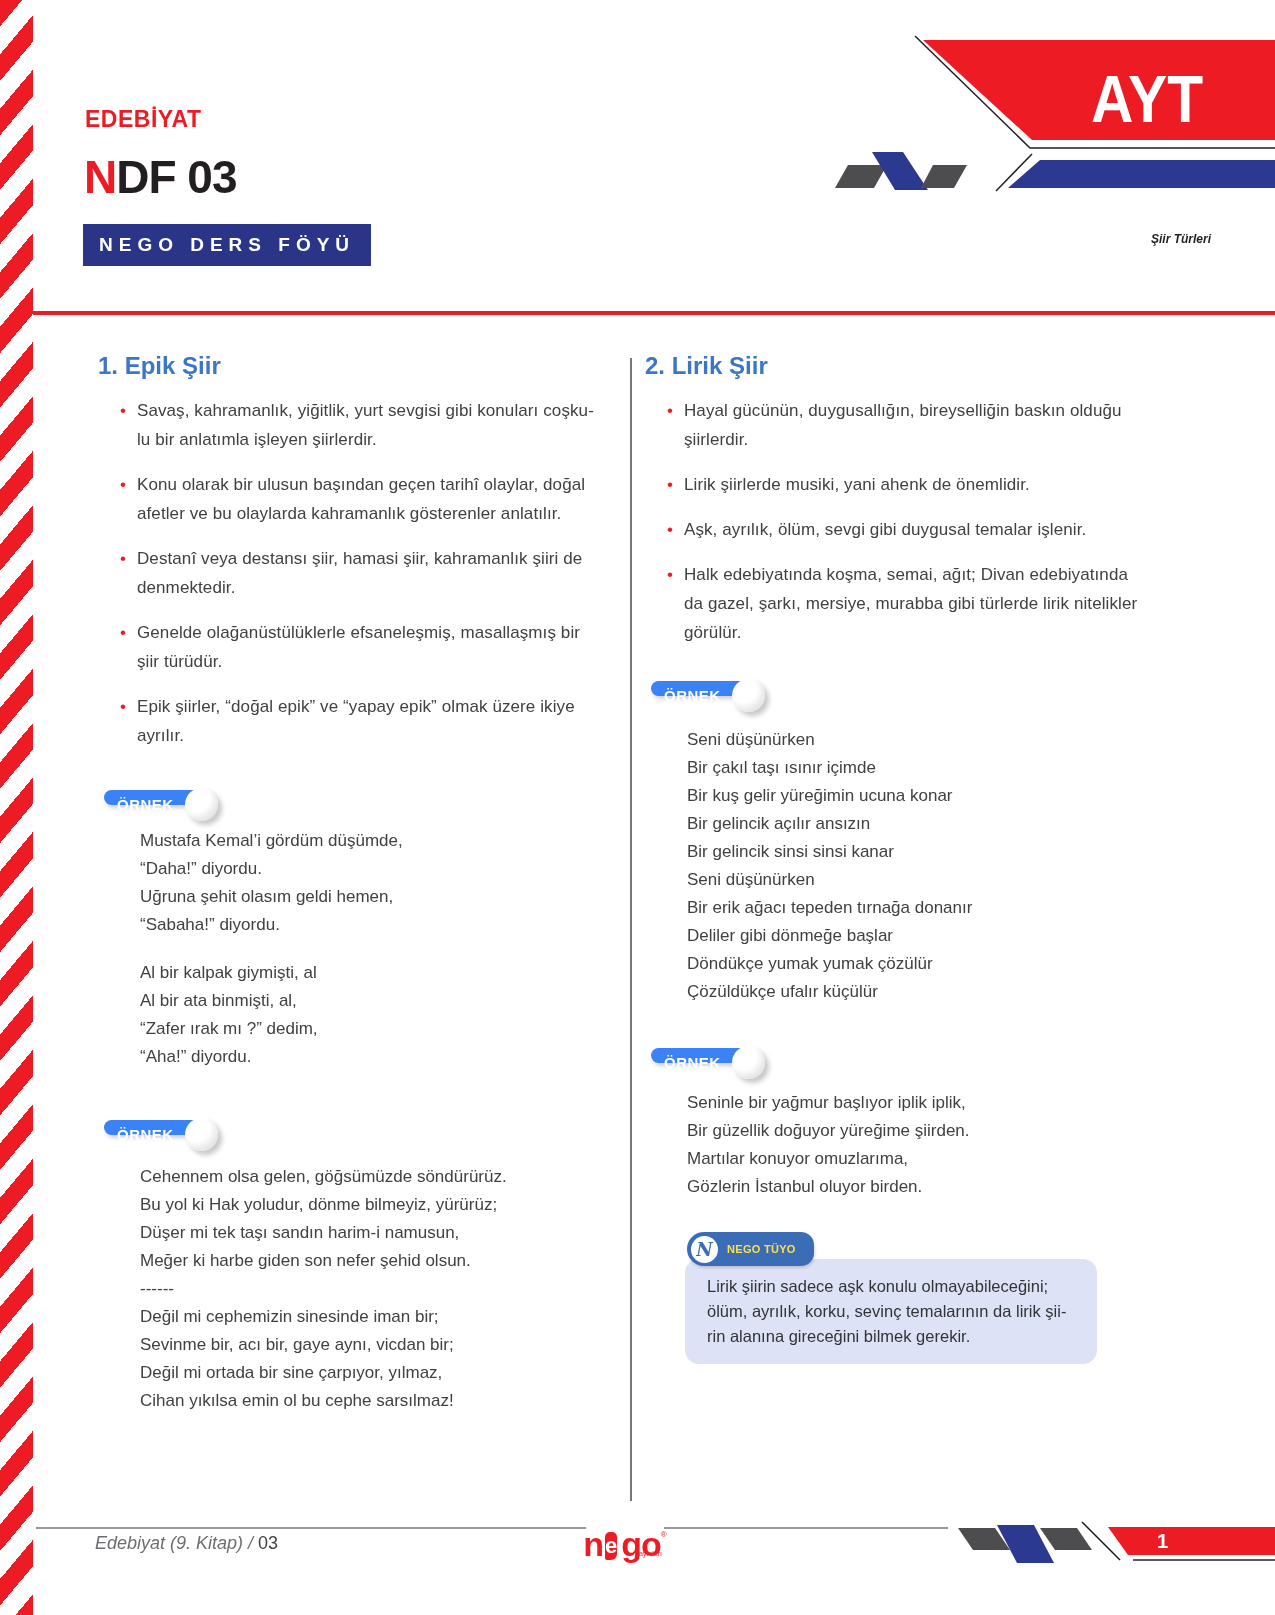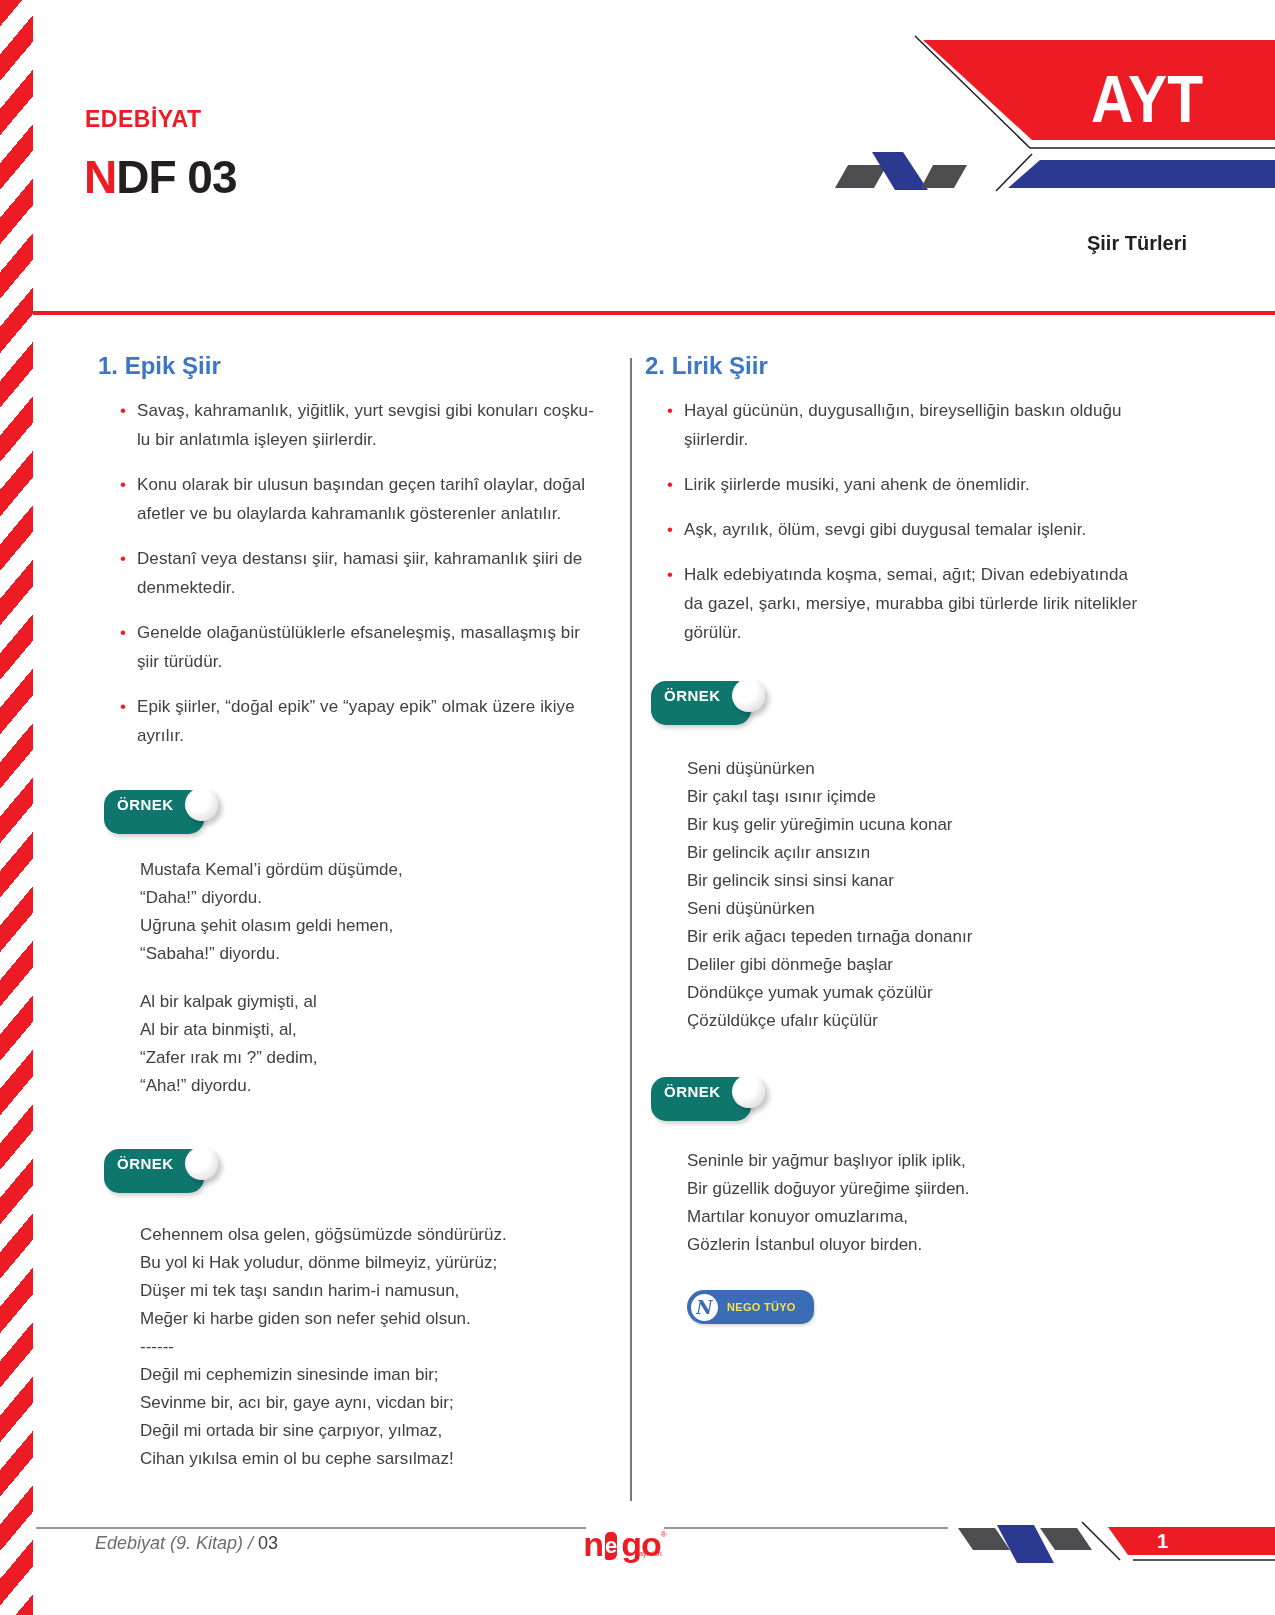--- a/index.html
+++ b/index.html
@@ -10,36 +10,36 @@
     background:repeating-linear-gradient(130deg,#ED1C24 0 17px,#ffffff 17px 35px);}
   
   .hdr-subject{position:absolute;left:85px;top:106px;font-size:23px;font-weight:bold;
     color:#ED1C24;letter-spacing:.5px;text-align:center;}
   .hdr-code{position:absolute;left:84px;top:150px;font-size:46px;font-weight:bold;
     color:#231F20;letter-spacing:-1px;}
   .hdr-code .code-n{color:#ED1C24;}
   .hdr-series{position:absolute;left:83px;top:224px;height:42px;line-height:42px;
     background:#2A3587;color:#fff;font-size:19px;font-weight:bold;letter-spacing:6px;
     padding:0 16px;}
-  .hdr-topic{position:absolute;right:88px;top:232px;font-size:20px;font-weight:bold;color:#231F20;}
+  .hdr-topic{position:absolute;right:64px;top:232px;font-size:12px;font-weight:bold;color:#231F20;font-style:italic;}
   .ayt-deco{position:absolute;left:775px;top:30px;}
   .red-rule{position:absolute;left:33px;right:0;top:311px;height:4px;background:#ED1C24;}
   .vdivider{position:absolute;left:630px;top:358px;width:2px;height:1155px;background:#77787B;}
   
   .col{position:absolute;display:flex;flex-direction:column;align-items:flex-start;}
   .col-left{left:98px;top:352px;width:516px;}
   .col-right{left:645px;top:352px;width:500px;}
   .col h2{margin:0 0 16px 0;font-size:24px;line-height:28px;font-weight:bold;color:#3B76C7;}
   .bullets{display:flex;flex-direction:column;gap:16px;margin-left:22px;}
   .bullet{display:flex;align-items:flex-start;}
   .bullet::before{content:"•";color:#ED1C24;font-size:17px;line-height:29px;margin-right:11px;}
   .bt{font-size:17px;line-height:29px;white-space:pre-line;width:max-content;letter-spacing:.1px;}
   
-  .ornek{position:relative;height:32px;line-height:30px;background:#0f766e;border-radius:15px;
-    padding:0 30px 12px 13px;color:#fff;font-size:15px;font-weight:bold;letter-spacing:.5px;
+  .ornek{position:relative;height:15px;line-height:30px;background:#3b82f6;border-radius:15px;
+    padding:0 30px 0 13px;color:#fff;font-size:15px;font-weight:bold;letter-spacing:.5px;
     margin-left:6px;box-shadow:2px 3px 4px rgba(0,0,0,.18);}
   .knob{position:absolute;right:-14px;top:-2px;width:33px;height:33px;border-radius:50%;
     background:radial-gradient(circle at 35% 32%,#ffffff 0 42%,#e6e6e6 72%,#d2d2d2 100%);
     box-shadow:4px 4px 5px rgba(0,0,0,.22);}
   .ornek-l1{margin-top:40px;margin-bottom:22px;}
   .ornek-l2{margin-top:49px;margin-bottom:28px;}
   .ornek-r1{margin-top:34px;margin-bottom:30px;}
   .ornek-r2{margin-top:42px;margin-bottom:26px;}
   .poem{margin-left:42px;font-size:17px;line-height:28px;}
   .stanza{white-space:pre-line;width:max-content;}
@@ -74,20 +74,21 @@
 </style>
 </head>
 <body>
 
 <div class="page">
 
   <div class="edge-stripes"></div>
 
   <div class="hdr-subject">EDEBİYAT</div>
   <div class="hdr-code"><span class="code-n">N</span><span>DF 03</span></div>
+  <div class="hdr-series">NEGO DERS FÖYÜ</div>
   <div class="hdr-topic">Şiir Türleri</div>
 
   <svg class="ayt-deco" width="500" height="170" viewBox="0 0 500 170">
     <polygon points="148,10 500,10 500,110 257,110" fill="#ED1C24"></polygon>
     <polyline points="140,6 255,118 500,118" fill="none" stroke="#231F20" stroke-width="1.5"></polyline>
     <polygon points="265,130 500,130 500,158 233,158" fill="#2B3990"></polygon>
     <line x1="257" y1="124" x2="221" y2="161" stroke="#231F20" stroke-width="1.5"></line>
     <polygon points="73,135 112,135 99,158 60,158" fill="#4D4D4F"></polygon>
     <polygon points="97,122 128,122 153,160 120,160" fill="#2B3990"></polygon>
     <polygon points="158,135 192,135 179,158 146,158" fill="#4D4D4F"></polygon>
@@ -182,20 +183,23 @@
     <div class="poem">
       <div class="stanza">Seninle bir yağmur başlıyor iplik iplik,
 Bir güzellik doğuyor yüreğime şiirden.
 Martılar konuyor omuzlarıma,
 Gözlerin İstanbul oluyor birden.</div>
     </div>
     <div class="tuyo-badge">
       <span class="tuyo-n">N</span>
       <span class="tuyo-label">NEGO TÜYO</span>
     </div>
+    <div class="tuyo-box">Lirik şiirin sadece aşk konulu olmayabileceğini;
+ölüm, ayrılık, korku, sevinç temalarının da lirik şii-
+rin alanına gireceğini bilmek gerekir.</div>
   </div>
 
   <div class="f-rule f-rule-1"></div>
   <div class="f-rule f-rule-2"></div>
   <div class="footer-left"><span class="fl-i">Edebiyat (9. Kitap) /</span> <span class="fl-b">03</span></div>
 
   <div class="nego-logo">
     <span class="nl-n">n</span>
     <span class="nl-e">e</span>
     <span class="nl-bar"></span>

